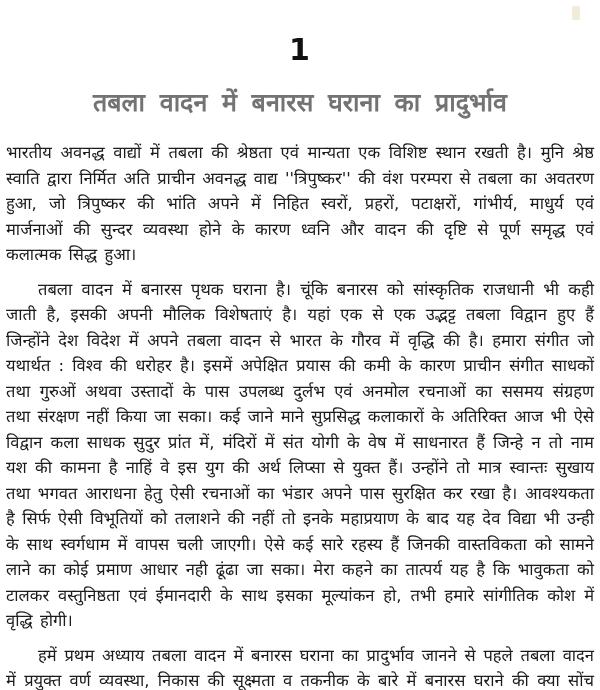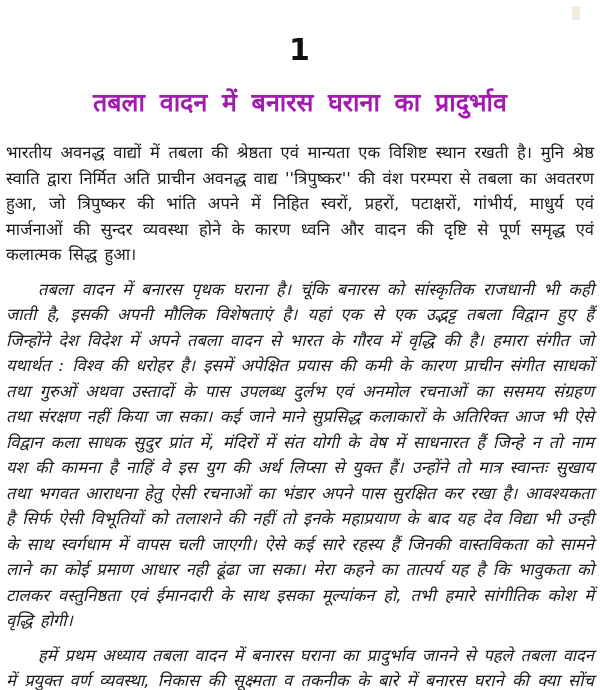--- a/index.html
+++ b/index.html
@@ -26,36 +26,35 @@
     letter-spacing: 1px;
     color: #111111;
   }
   .chapter-title {
     text-align: center;
     margin: 20px 10px 0 10px;
     font-size: 25px;
     line-height: 34px;
     font-weight: bold;
     word-spacing: 6px;
-    color: #a21caf;
+    color: #737373;
   }
   .body-text {
     margin: 20px 6px 0 6px;
     font-size: 16.5px;
     line-height: 25.5px;
     text-align: justify;
     word-spacing: 2px;
     color: #1b1b1b;
   }
   .body-text p {
     margin: 0 0 9px 0;
   }
   .body-text p.indent {
     text-indent: 32px;
-    font-style: italic;
   }
   .scan-smudge {
     position: absolute;
     top: 6px;
     left: 572px;
     width: 8px;
     height: 14px;
     background: #efe6d2;
     border-radius: 2px;
     opacity: 0.8;

